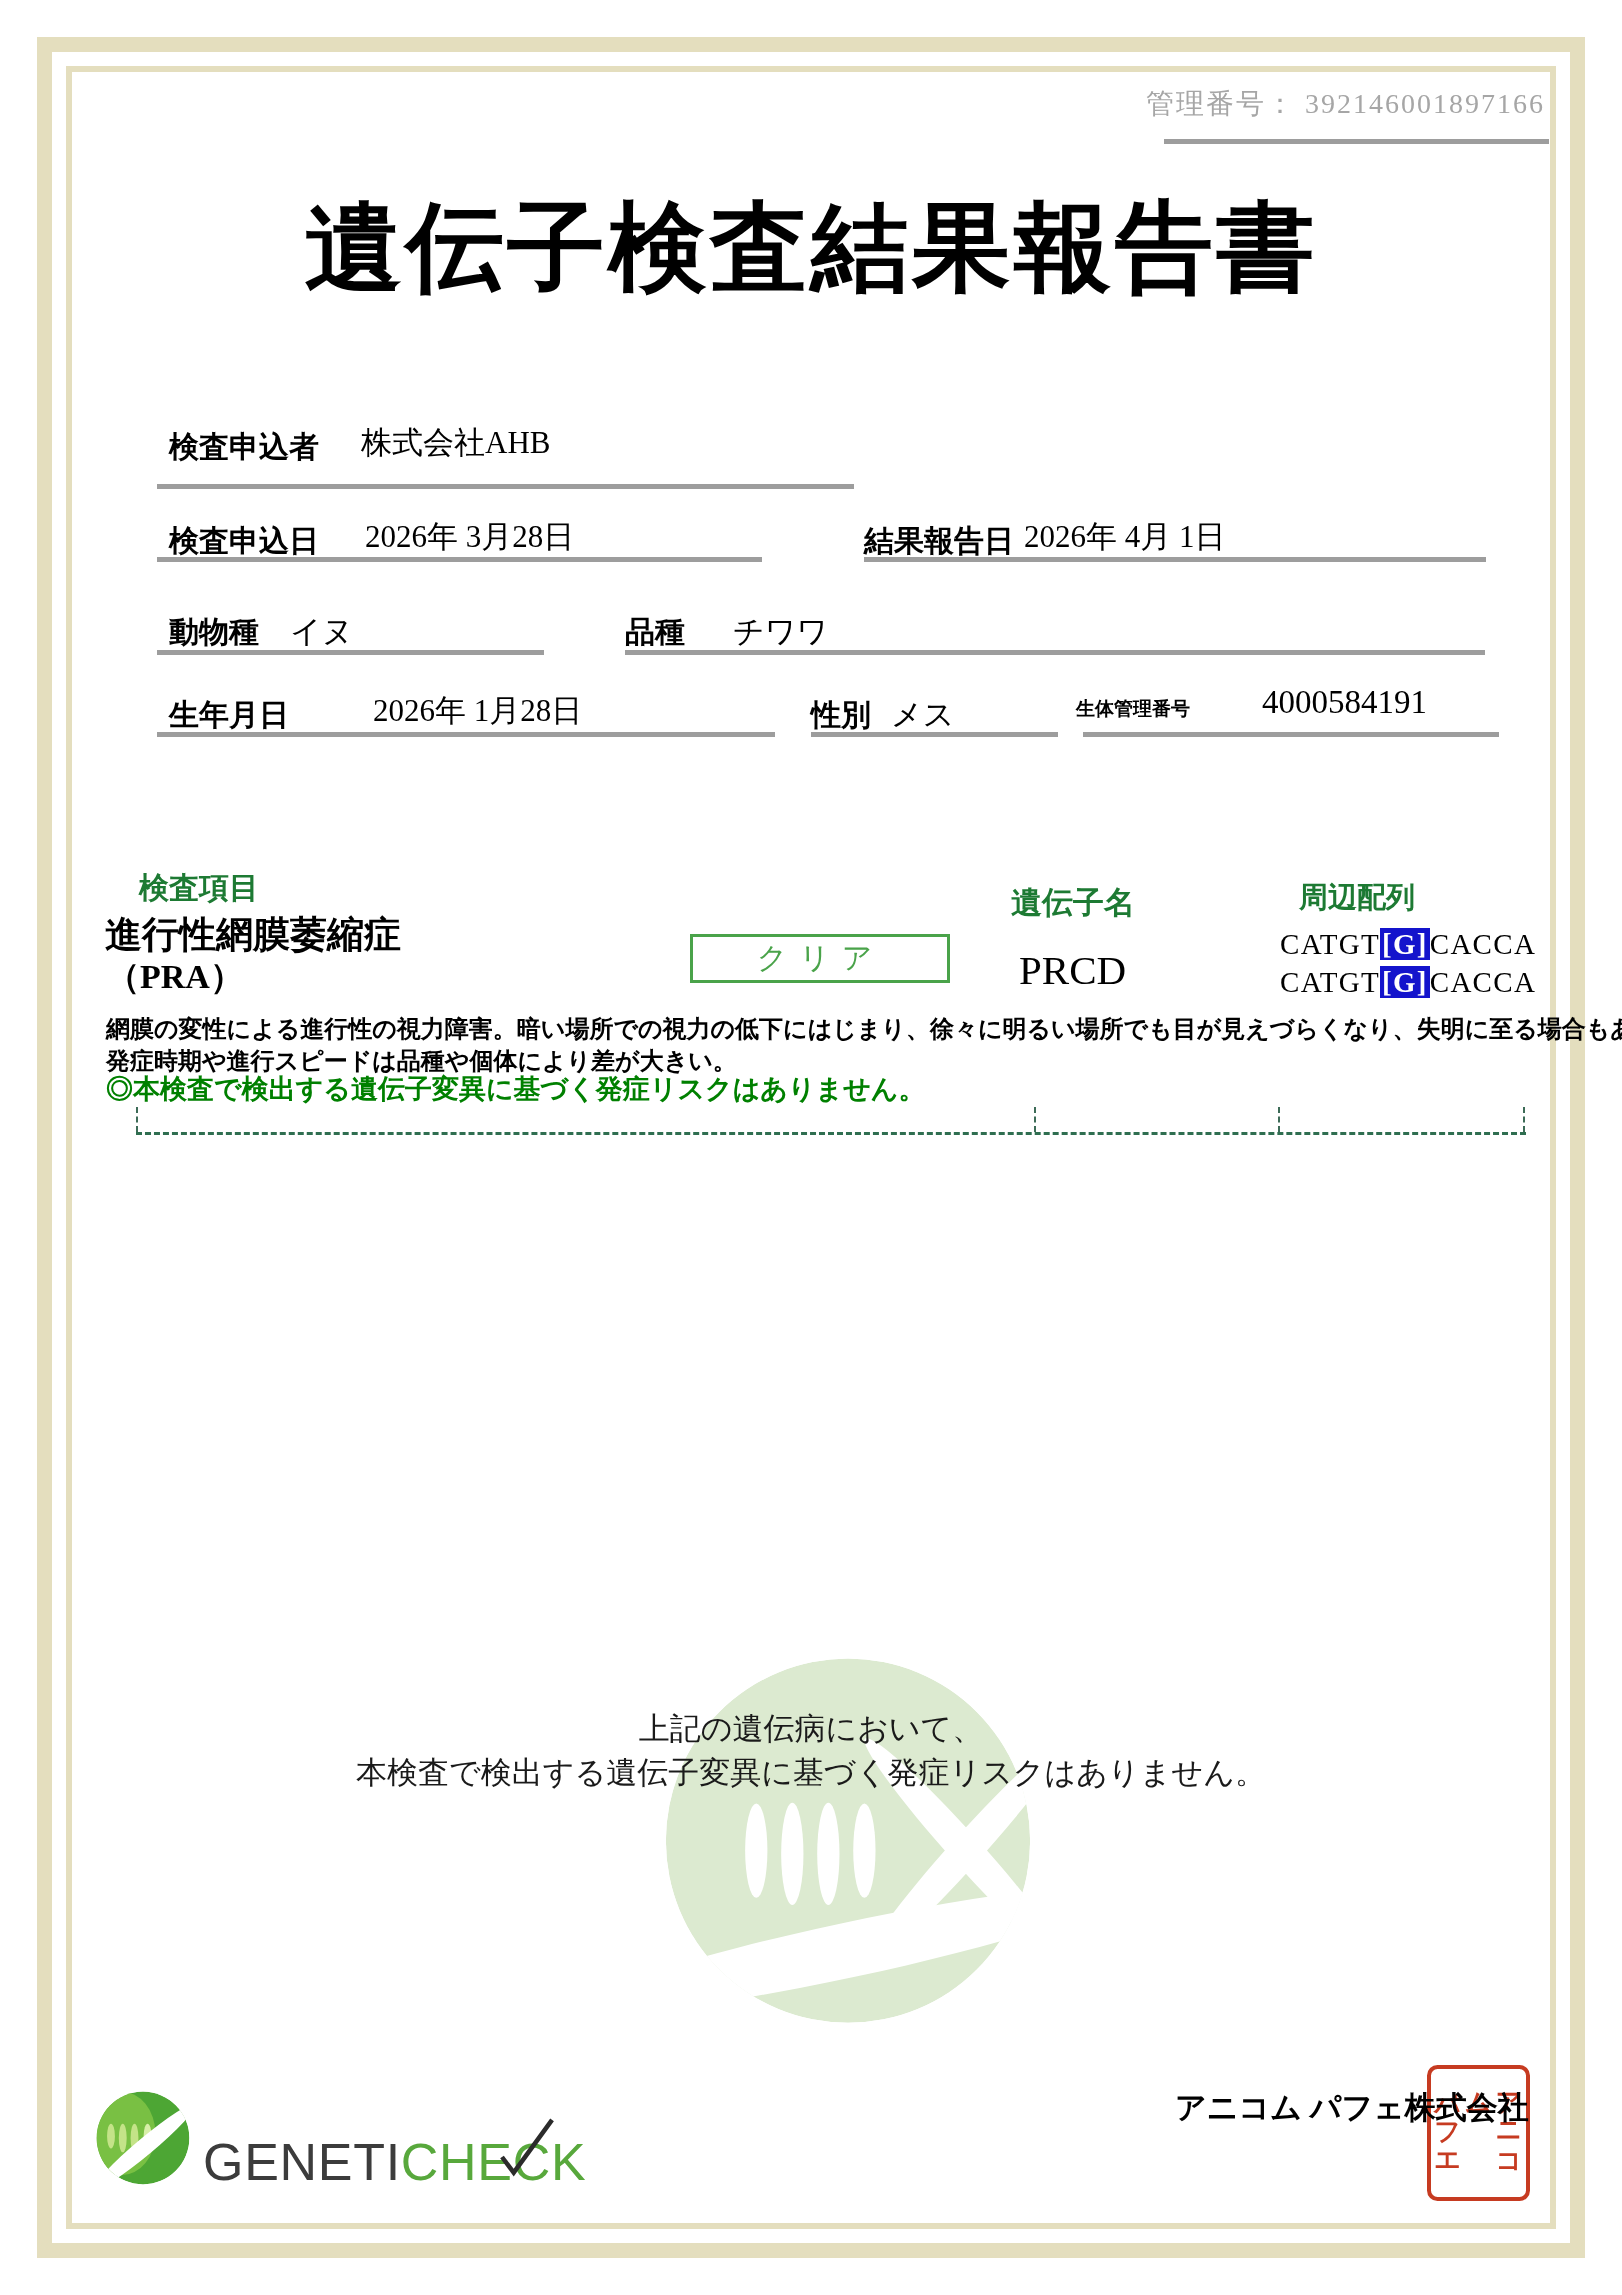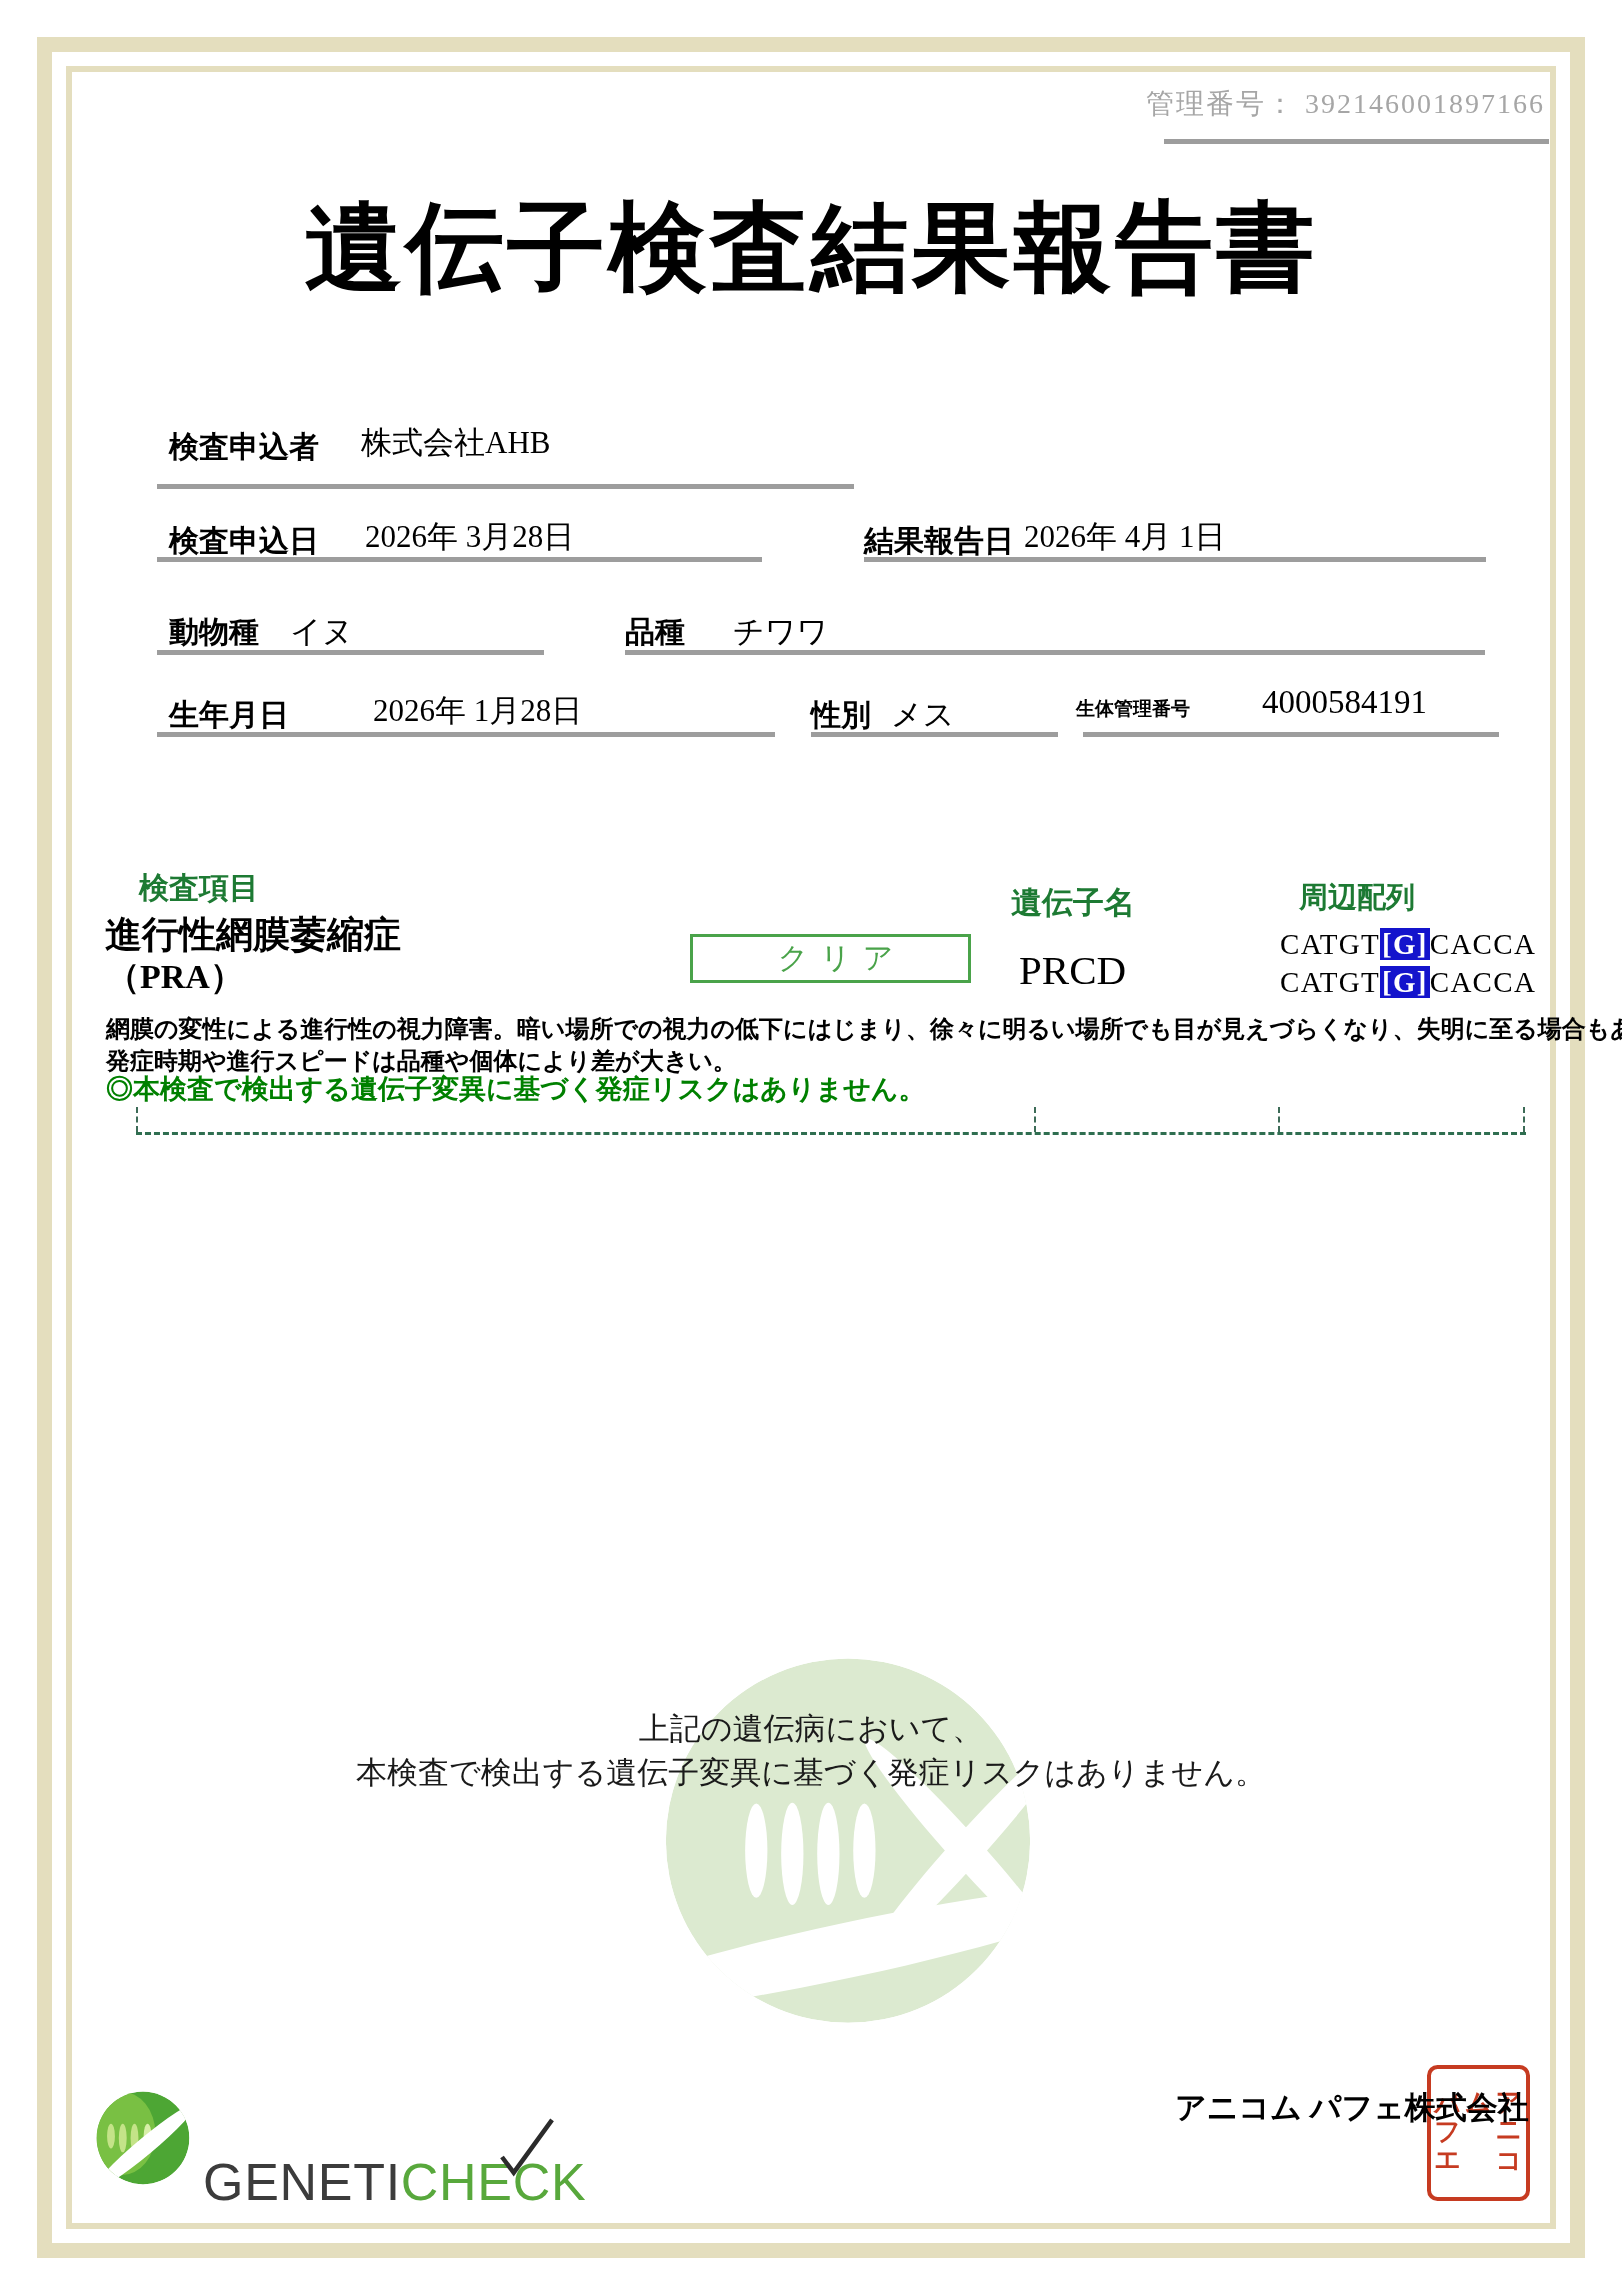--- a/index.html
+++ b/index.html
@@ -65,21 +65,21 @@
   #hdr-seq  { left:1299px; top:878px; font-size:29px; }
 
   #item-name { position:absolute; left:105px; top:910px; font-size:37px; font-weight:700;
     font-family:"Liberation Serif", serif; color:#000; }
   #item-sub  { position:absolute; left:106px; top:954px; font-size:34px; font-weight:700;
     font-family:"Liberation Serif", serif; color:#000; }
 
   #result-box { position:absolute; left:690px; top:934px; width:253px; height:43px;
     border:3.3px solid #4aa34a; color:#4aa34a; font-size:30px;
     font-family:"Liberation Serif", serif; letter-spacing:11.8px;
-    display:flex; align-items:center; justify-content:center; padding-left:22px; box-sizing:content-box; }
+    display:flex; align-items:center; justify-content:center; padding-left:1px; box-sizing:content-box; }
 
   #gene-value { position:absolute; left:1019px; top:946px; font-size:41px;
     font-family:"Liberation Serif", serif; color:#000; }
 
   .seq { position:absolute; left:1280px; font-size:29px; font-family:"Liberation Serif", serif;
     letter-spacing:1.3px; color:#000; white-space:nowrap; }
   #seq-row-1 { top:928px; }
   #seq-row-2 { top:966px; }
   .seq .hl { background:#1414cc; color:#ffffff; font-weight:700; padding:0 2px; }
 
@@ -103,21 +103,21 @@
   .center-line { position:absolute; left:0; width:1622px; text-align:center; color:#1a1a1a;
     z-index:2; white-space:nowrap; }
   #sum-1 { top:1708px; font-size:31px; }
   #sum-2 { top:1752px; font-size:31px; }
   #sum-note-1 { top:1824px; font-size:19.6px; }
   #sum-note-2 { top:1854px; font-size:19.6px; }
 
   
   #logo-mark { position:absolute; left:94px; top:2089px; width:98px; height:98px; }
   #logo-text { position:absolute; left:203px; top:2132px; font-size:52px; letter-spacing:0.7px;
-    color:#3c3c3c; z-index:2; white-space:nowrap;margin-top:20px; }
+    color:#3c3c3c; z-index:2; white-space:nowrap; }
   #logo-text .brand-check { color:#58a83c; }
   #logo-checkmark { position:absolute; left:489px; top:2118px; width:65px; height:65px; z-index:3; }
 
   #company-name { position:absolute; left:1175px; top:2087px; font-size:31px; font-weight:700;
     font-family:"Liberation Serif", serif; color:#000; z-index:3; white-space:nowrap; }
 
   #stamp { position:absolute; left:1427px; top:2065px; width:103px; height:136px;
     border:4.6px solid #c63b21; border-radius:10.5px; box-sizing:border-box;
     color:#c63b21; writing-mode:vertical-rl; font-family:"Liberation Serif", serif;
     font-weight:700; font-size:26px; line-height:1.18; letter-spacing:2px;

